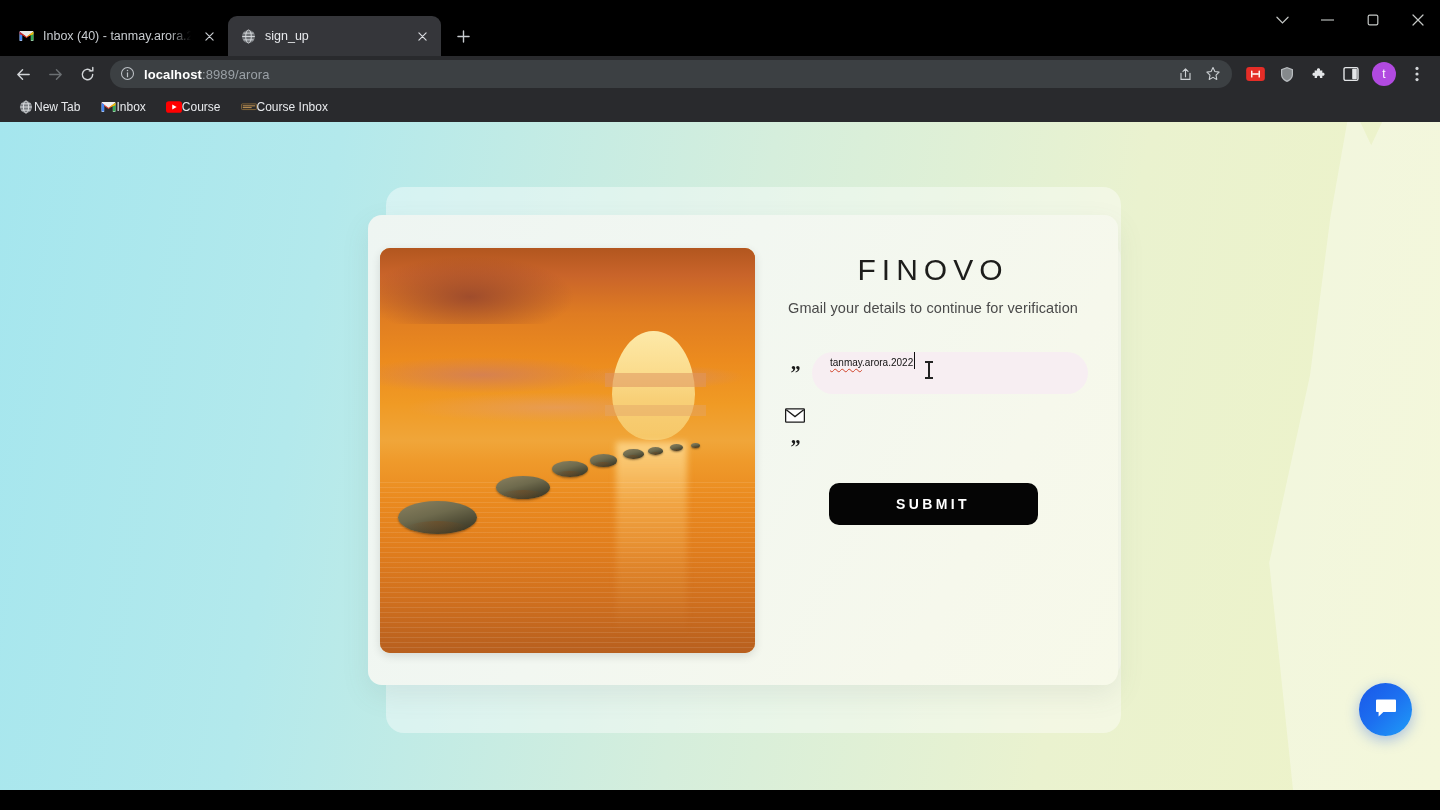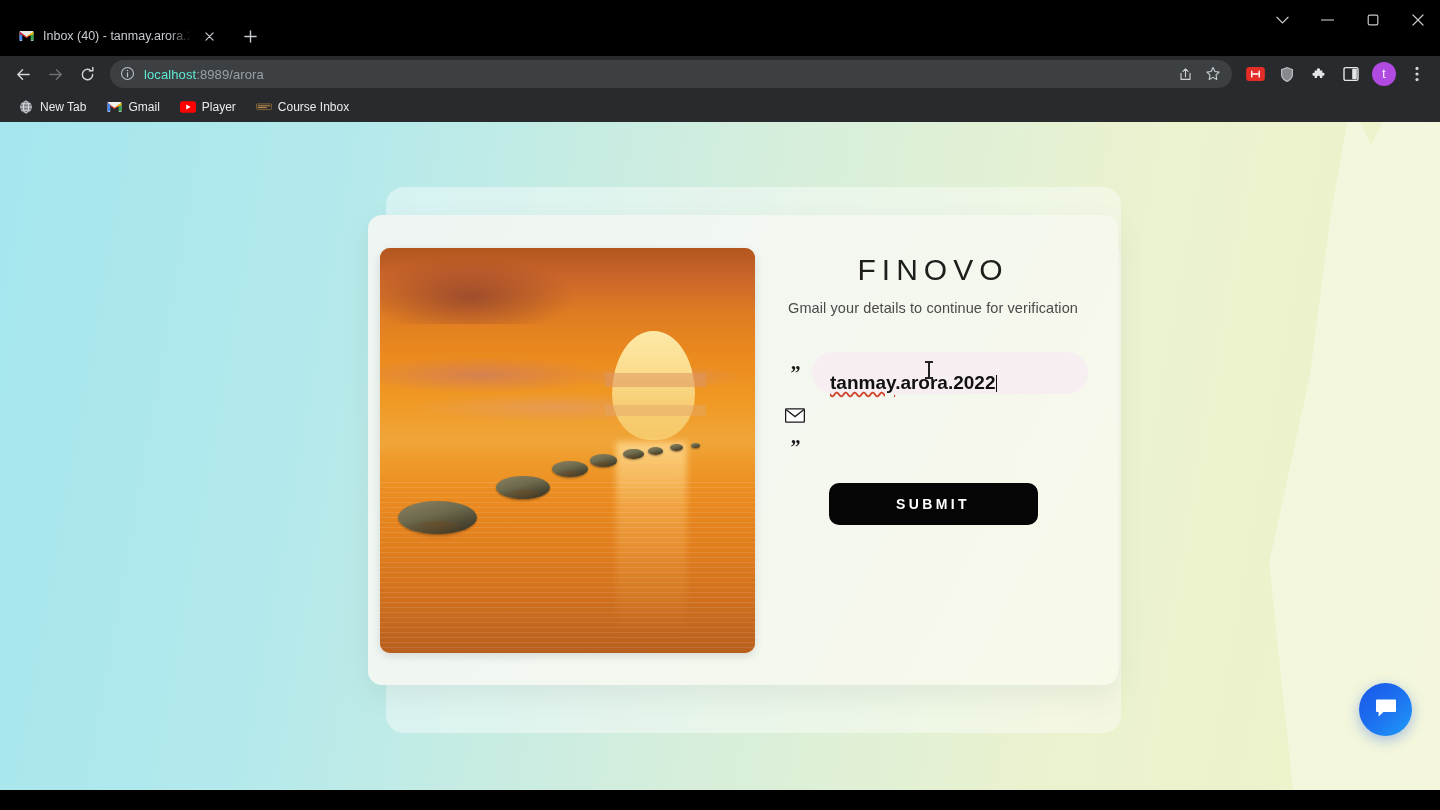--- a/index.html
+++ b/index.html
@@ -63,36 +63,36 @@
     color: #c8ccd0; flex: 0 0 auto;
   }
   .tb-icon.dim { color: #6c7073; }
   .omnibox {
     flex: 1 1 auto; height: 28px; background: #3c4043; border-radius: 14px;
     display: flex; align-items: center; padding: 0 6px 0 10px; margin-left: 6px;
     position: relative;
   }
   .omni-info { width: 16px; height: 16px; margin-right: 8px; color:#bdc1c6; flex:0 0 16px;}
   .omni-url { font-size: 13px; color: #9aa0a6; white-space: nowrap; letter-spacing:.1px;}
-  .omni-url b { color: #5eead4; font-weight: 400; }
+  .omni-url b { color: #ffffff; font-weight: 700; }
   .omni-right { margin-left: auto; display: flex; align-items: center; gap: 2px; }
   .omni-btn { width: 26px; height: 26px; border-radius: 50%; display:flex;align-items:center;justify-content:center;color:#c8ccd0;}
   .ext-icons { display: flex; align-items: center; gap: 2px; margin-left: 6px; }
   .profile-avatar {
     width: 24px; height: 24px; border-radius: 50%;
     background: #b14ae0; color: #fff; font-size: 12px;
     display: flex; align-items: center; justify-content: center; margin: 0 4px;
   }
 
   .bookmarks {
     height: 30px; background: #292a2d;
     display: flex; align-items: center; padding: 0 10px; gap: 4px;
   }
   .bm {
-    display: flex; align-items: center; gap: 6px; padding: 3px 8px;
+    display: flex; align-items: center; padding: 3px 8px;
     border-radius: 4px; font-size: 12px; color: #e8eaed; white-space: nowrap;
   }
   .bm-ico { width: 16px; height: 16px; display:flex;align-items:center;justify-content:center;flex:0 0 16px;}
 
   
   .viewport {
     position: absolute; left: 0; top: 122px; width: 1440px; height: 668px;
     overflow: hidden;
     background: linear-gradient(100deg, #a5e6ee 0%, #b3e9ec 22%, #d5eedc 50%, #eaf2cf 74%, #eef3c8 100%);
   }
@@ -205,25 +205,24 @@
   }
   .form { margin-top: 36px; }
   .field { display: flex; align-items: center; margin-bottom: 14px; }
   .field-icon {
     width: 34px; flex: 0 0 34px; display: flex; align-items: center; justify-content: center;
     color: #1a1a1a;
   }
   .quote-ico { font-size: 20px; line-height: 1; font-family: "Liberation Serif", serif; font-weight: 700; letter-spacing:-1px; }
   .input-pill {
     flex: 1 1 auto; height: 42px; border-radius: 21px;
-    display: flex; align-items: flex-end; padding: 0 18px;
+    display: flex; align-items: flex-start; padding: 0 18px;
     background: rgba(255,255,255,.55);
-    font-size: 19px; color: #8b8b8b;
+    font-size: 10px; color: #8b8b8b;
     position: relative;
-    font-weight: bold;
   }
   .input-pill.focused { background: #f7eef2; color: #111; }
   .typed {
     color: #111; text-decoration: underline;
     text-decoration-color: #d0432a; text-decoration-style: wavy;
     text-underline-offset: 2px; position: relative;
   }
   .caret {
     display: inline-block; width: 1px; height: 17px; background: #111;
     margin-left: 1px; vertical-align: -3px;
@@ -273,20 +272,35 @@
         </svg>
       </span>
       <span class="tab-title">Inbox (40) - tanmay.arora.2022@</span>
       <span class="tab-close">
         <svg width="9" height="9" viewBox="0 0 10 10">
             <path d="M1 1l8 8M9 1l-8 8" stroke="#c8ccd0" stroke-width="1.3" stroke-linecap="round"></path>
           </svg>
       </span>
     </div>
 
+    <div class="tab active">
+      <span class="tab-fav">
+        <svg width="15" height="15" viewBox="0 0 16 16">
+          <circle cx="8" cy="8" r="7" fill="#6f7276"></circle>
+          <ellipse cx="8" cy="8" rx="3" ry="7" fill="none" stroke="#d9dcdf" stroke-width="1"></ellipse>
+          <path d="M1.3 8h13.4M2.6 4.4h10.8M2.6 11.6h10.8" stroke="#d9dcdf" stroke-width="1"></path>
+        </svg>
+      </span>
+      <span class="tab-title">sign_up</span>
+      <span class="tab-close">
+        <svg width="9" height="9" viewBox="0 0 10 10">
+            <path d="M1 1l8 8M9 1l-8 8" stroke="#dadce0" stroke-width="1.3" stroke-linecap="round"></path>
+          </svg>
+      </span>
+    </div>
 
     <div class="newtab-btn">
       <svg width="13" height="13" viewBox="0 0 14 14">
           <path d="M7 1v12M1 7h12" stroke="#c8ccd0" stroke-width="1.5" stroke-linecap="round"></path>
         </svg>
     </div>
 
     <div class="wincontrols">
       <div class="wc">
         <svg width="13" height="9" viewBox="0 0 14 9">
@@ -403,30 +417,30 @@
     <div class="bm">
       <span class="bm-ico">
         <svg width="15" height="12" viewBox="0 0 24 18">
           <path d="M2 1h20a1 1 0 011 1v14a1 1 0 01-1 1h-3V6l-7 5-7-5v11H2a1 1 0 01-1-1V2a1 1 0 011-1z" fill="#f1f1f1"></path>
           <path d="M1 2l11 8 11-8v2L12 12 1 4z" fill="#ea4335"></path>
           <path d="M1 2v14h4V5z" fill="#4285f4"></path>
           <path d="M23 2v14h-4V5z" fill="#34a853"></path>
           <path d="M23 2L12 10l11-4z" fill="#fbbc04"></path>
         </svg>
       </span>
-      <span>Gmail</span>
+      <span>Inbox</span>
     </div>
     <div class="bm">
       <span class="bm-ico">
         <svg width="16" height="12" viewBox="0 0 18 13">
           <rect width="18" height="13" rx="3.2" fill="#ff0000"></rect>
           <path d="M7 3.6l5 2.9-5 2.9z" fill="#fff"></path>
         </svg>
       </span>
-      <span>Player</span>
+      <span>Course</span>
     </div>
     <div class="bm">
       <span class="bm-ico">
         <svg width="16" height="10" viewBox="0 0 18 11">
           <rect x="0.5" y="2" width="17" height="6.4" rx="1.2" fill="#2b2b2b" stroke="#8a6a3a" stroke-width="1"></rect>
           <path d="M2 4.2h14M2 6.2h10" stroke="#d9a55b" stroke-width="1"></path>
         </svg>
       </span>
       <span>Course Inbox</span>
     </div>

